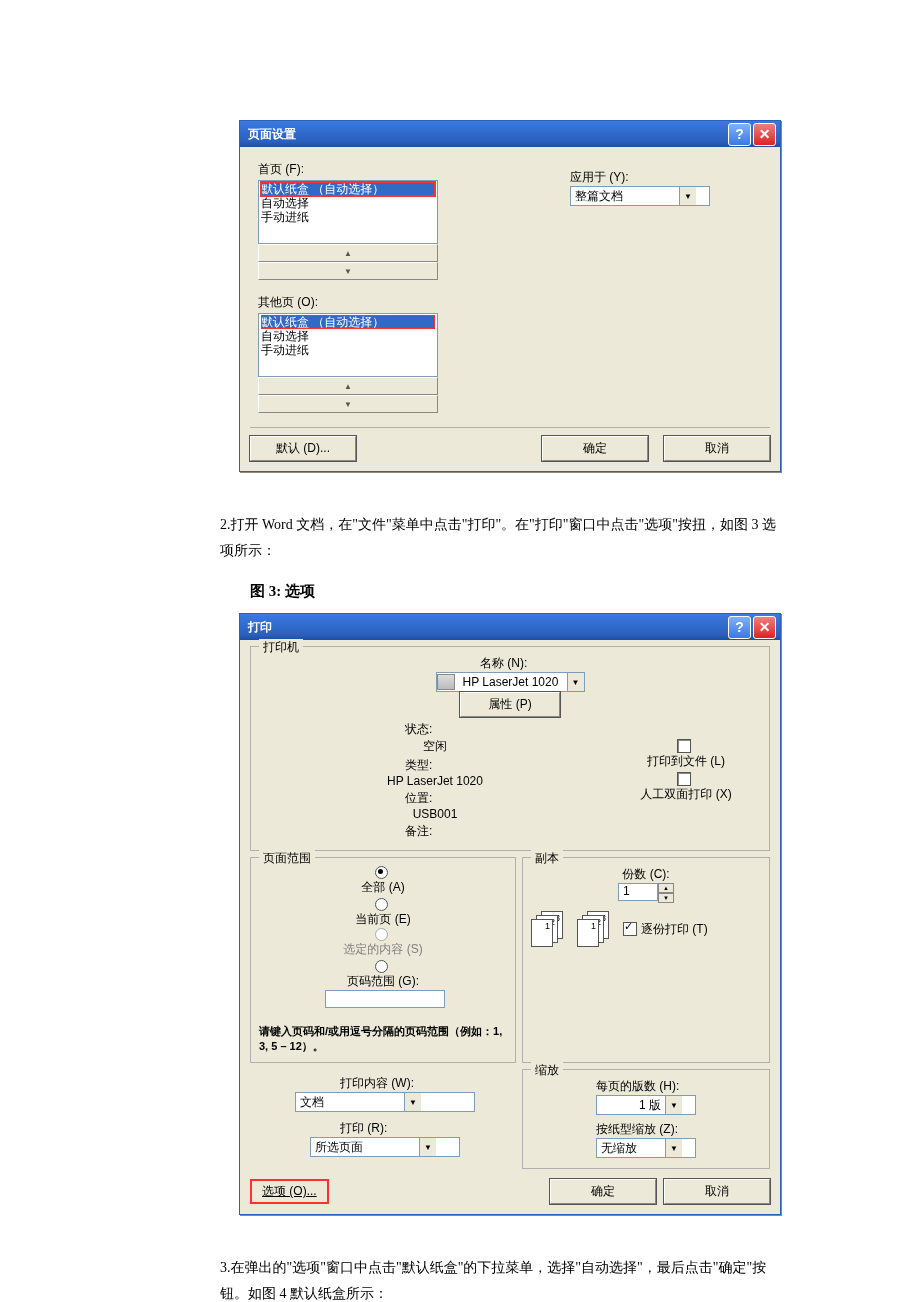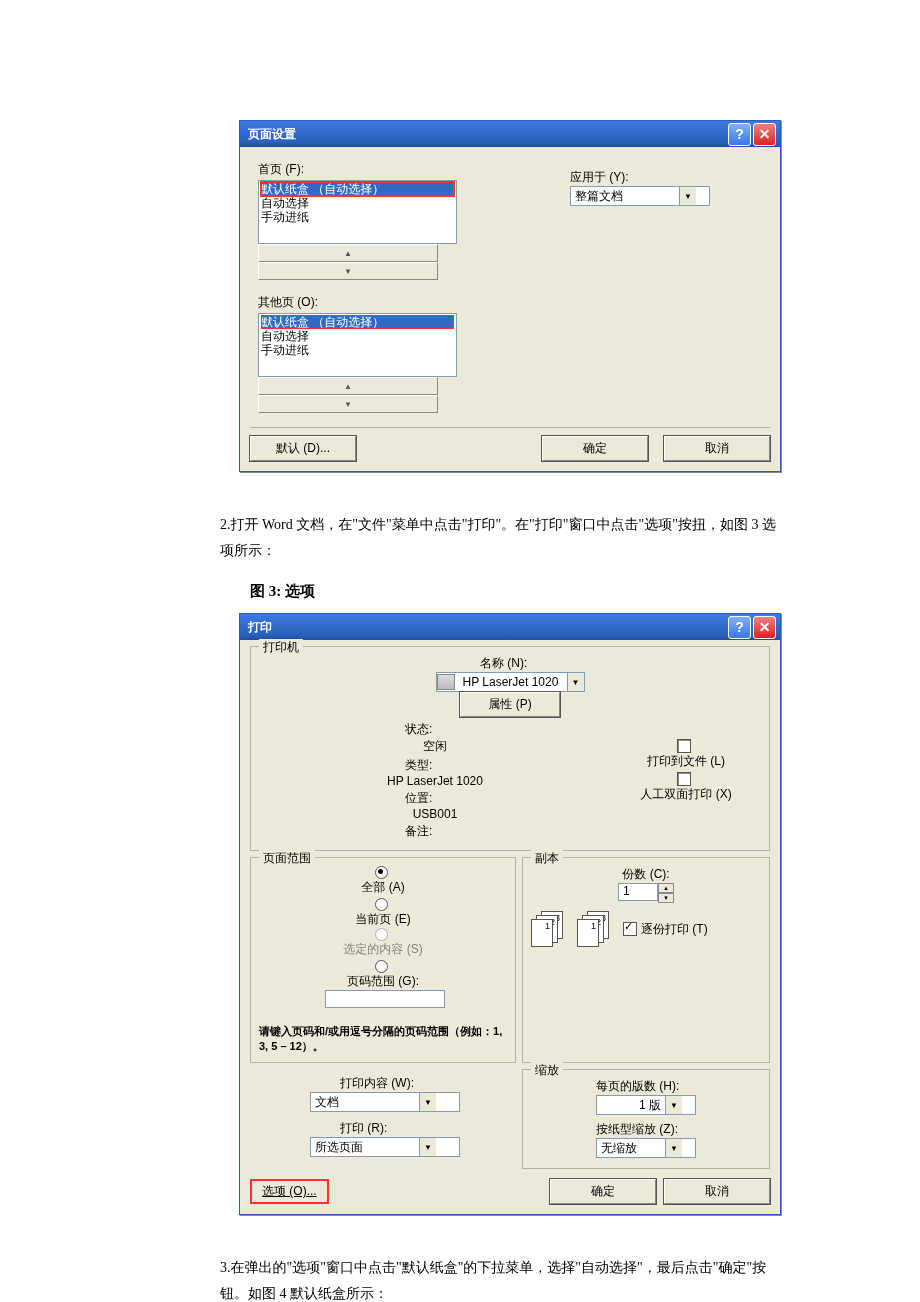--- a/index.html
+++ b/index.html
@@ -59,21 +59,21 @@
   }
   .tab.active {
     background: #ece9d8;
     top: 1px;
     border-bottom: 1px solid #ece9d8;
   }
   .ps-content { display: flex; gap: 30px; }
   .ps-left { flex: 1; padding-left: 8px; }
   .field-label { margin: 6px 0 2px 0; }
   .listbox {
-    width: 199px; height: 64px;
+    width: 180px; height: 64px;
     background: #fff;
     border: 1px solid #7f9db9;
     box-sizing: border-box;
     display: flex;
     flex-direction: column;
     justify-content: space-between;
   }
   .listbox .items { padding: 1px 2px; line-height: 14px; font-size: 12px; }
   .listbox .item { white-space: nowrap; }
   .listbox .item.selected {
@@ -375,21 +375,21 @@
               </span><span>逐份打印 (T)</span>
             </div>
           </div>
         </div>
       </div>
 
       <div class="two-col">
         <div style="flex:1;padding:4px 0 0 4px;">
           <div class="row">
             <span style="width:90px;">打印内容 (W):</span>
-            <div class="combo" style="width:150px;">
+            <div class="combo" style="width:180px;">
               <span class="combo-txt">文档</span>
               <span class="combo-btn">▼</span>
             </div>
           </div>
           <div class="row" style="margin-top:8px;">
             <span style="width:90px;">打印 (R):</span>
             <div class="combo" style="width:150px;">
               <span class="combo-txt">所选页面</span>
               <span class="combo-btn">▼</span>
             </div>

